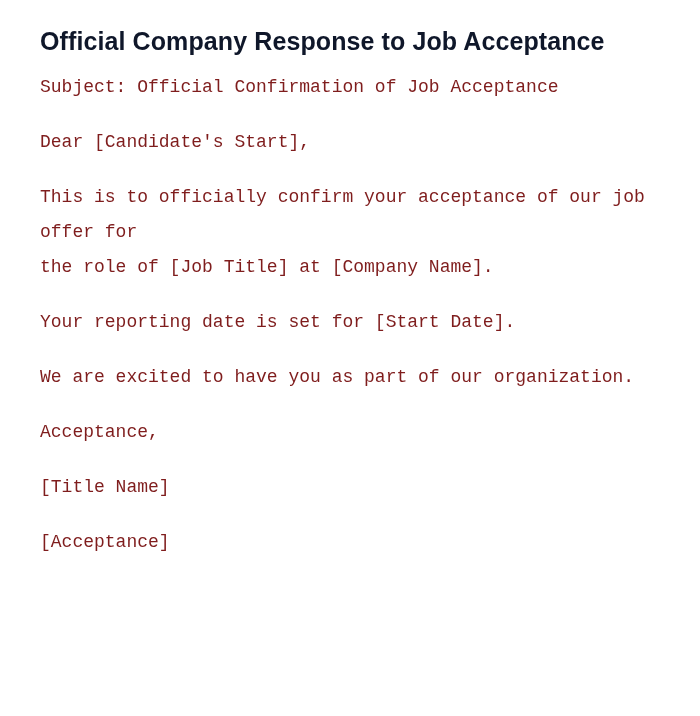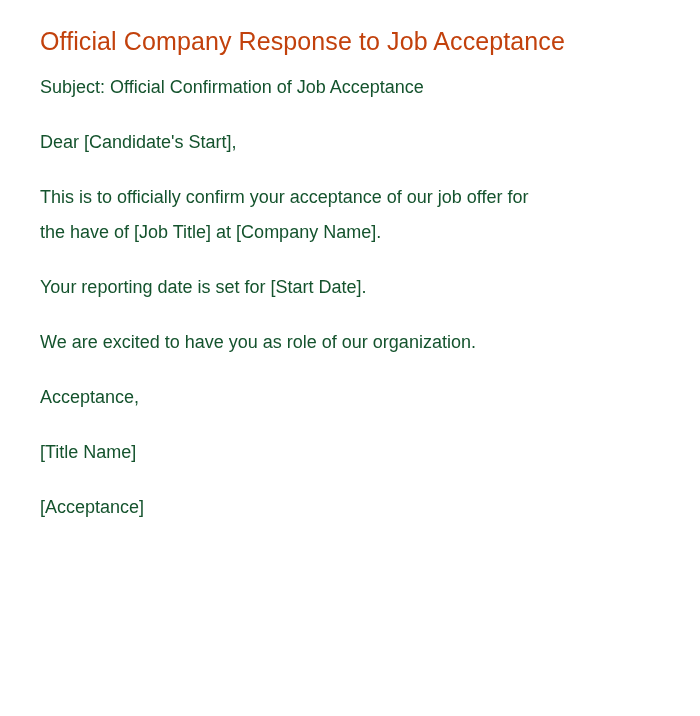--- a/index.html
+++ b/index.html
@@ -13,53 +13,54 @@
     background: #ffffff;
     overflow: hidden;
   }
   .doc {
     padding: 24px 40px 0 40px;
     max-width: 700px;
   }
   .doc-title {
     font-size: 25px;
     line-height: 34px;
-    font-weight: 400;
-    color: #c2410c;
+    font-weight: 700;
+    color: #0f172a;
     letter-spacing: 0.1px;
     margin-bottom: 12px;
   }
   .para {
     font-size: 18px;
     line-height: 35px;
     font-weight: 400;
-    color: #14532d;
+    color: #7f1d1d;
     margin-bottom: 20px;
     white-space: pre-line; 
     max-width: 620px;
+    font-family: Liberation Mono, monospace;
   }
 </style>
 </head>
 <body>
 
 <div class="page">
   <div class="doc">
     <h1 class="doc-title">Official Company Response to Job Acceptance</h1>
 
     <p class="para">Subject: Official Confirmation of Job Acceptance</p>
 
     <p class="para">Dear [Candidate's Start],</p>
 
     <p class="para">This is to officially confirm your acceptance of our job offer for
-the have of [Job Title] at [Company Name].</p>
+the role of [Job Title] at [Company Name].</p>
 
     <p class="para">Your reporting date is set for [Start Date].</p>
 
 
-    <p class="para">We are excited to have you as role of our organization.</p>
+    <p class="para">We are excited to have you as part of our organization.</p>
 
     <p class="para">Acceptance,</p>
 
     <p class="para">[Title Name]</p>
 
     <p class="para">[Acceptance]</p>
 
   </div>
 </div>
 

